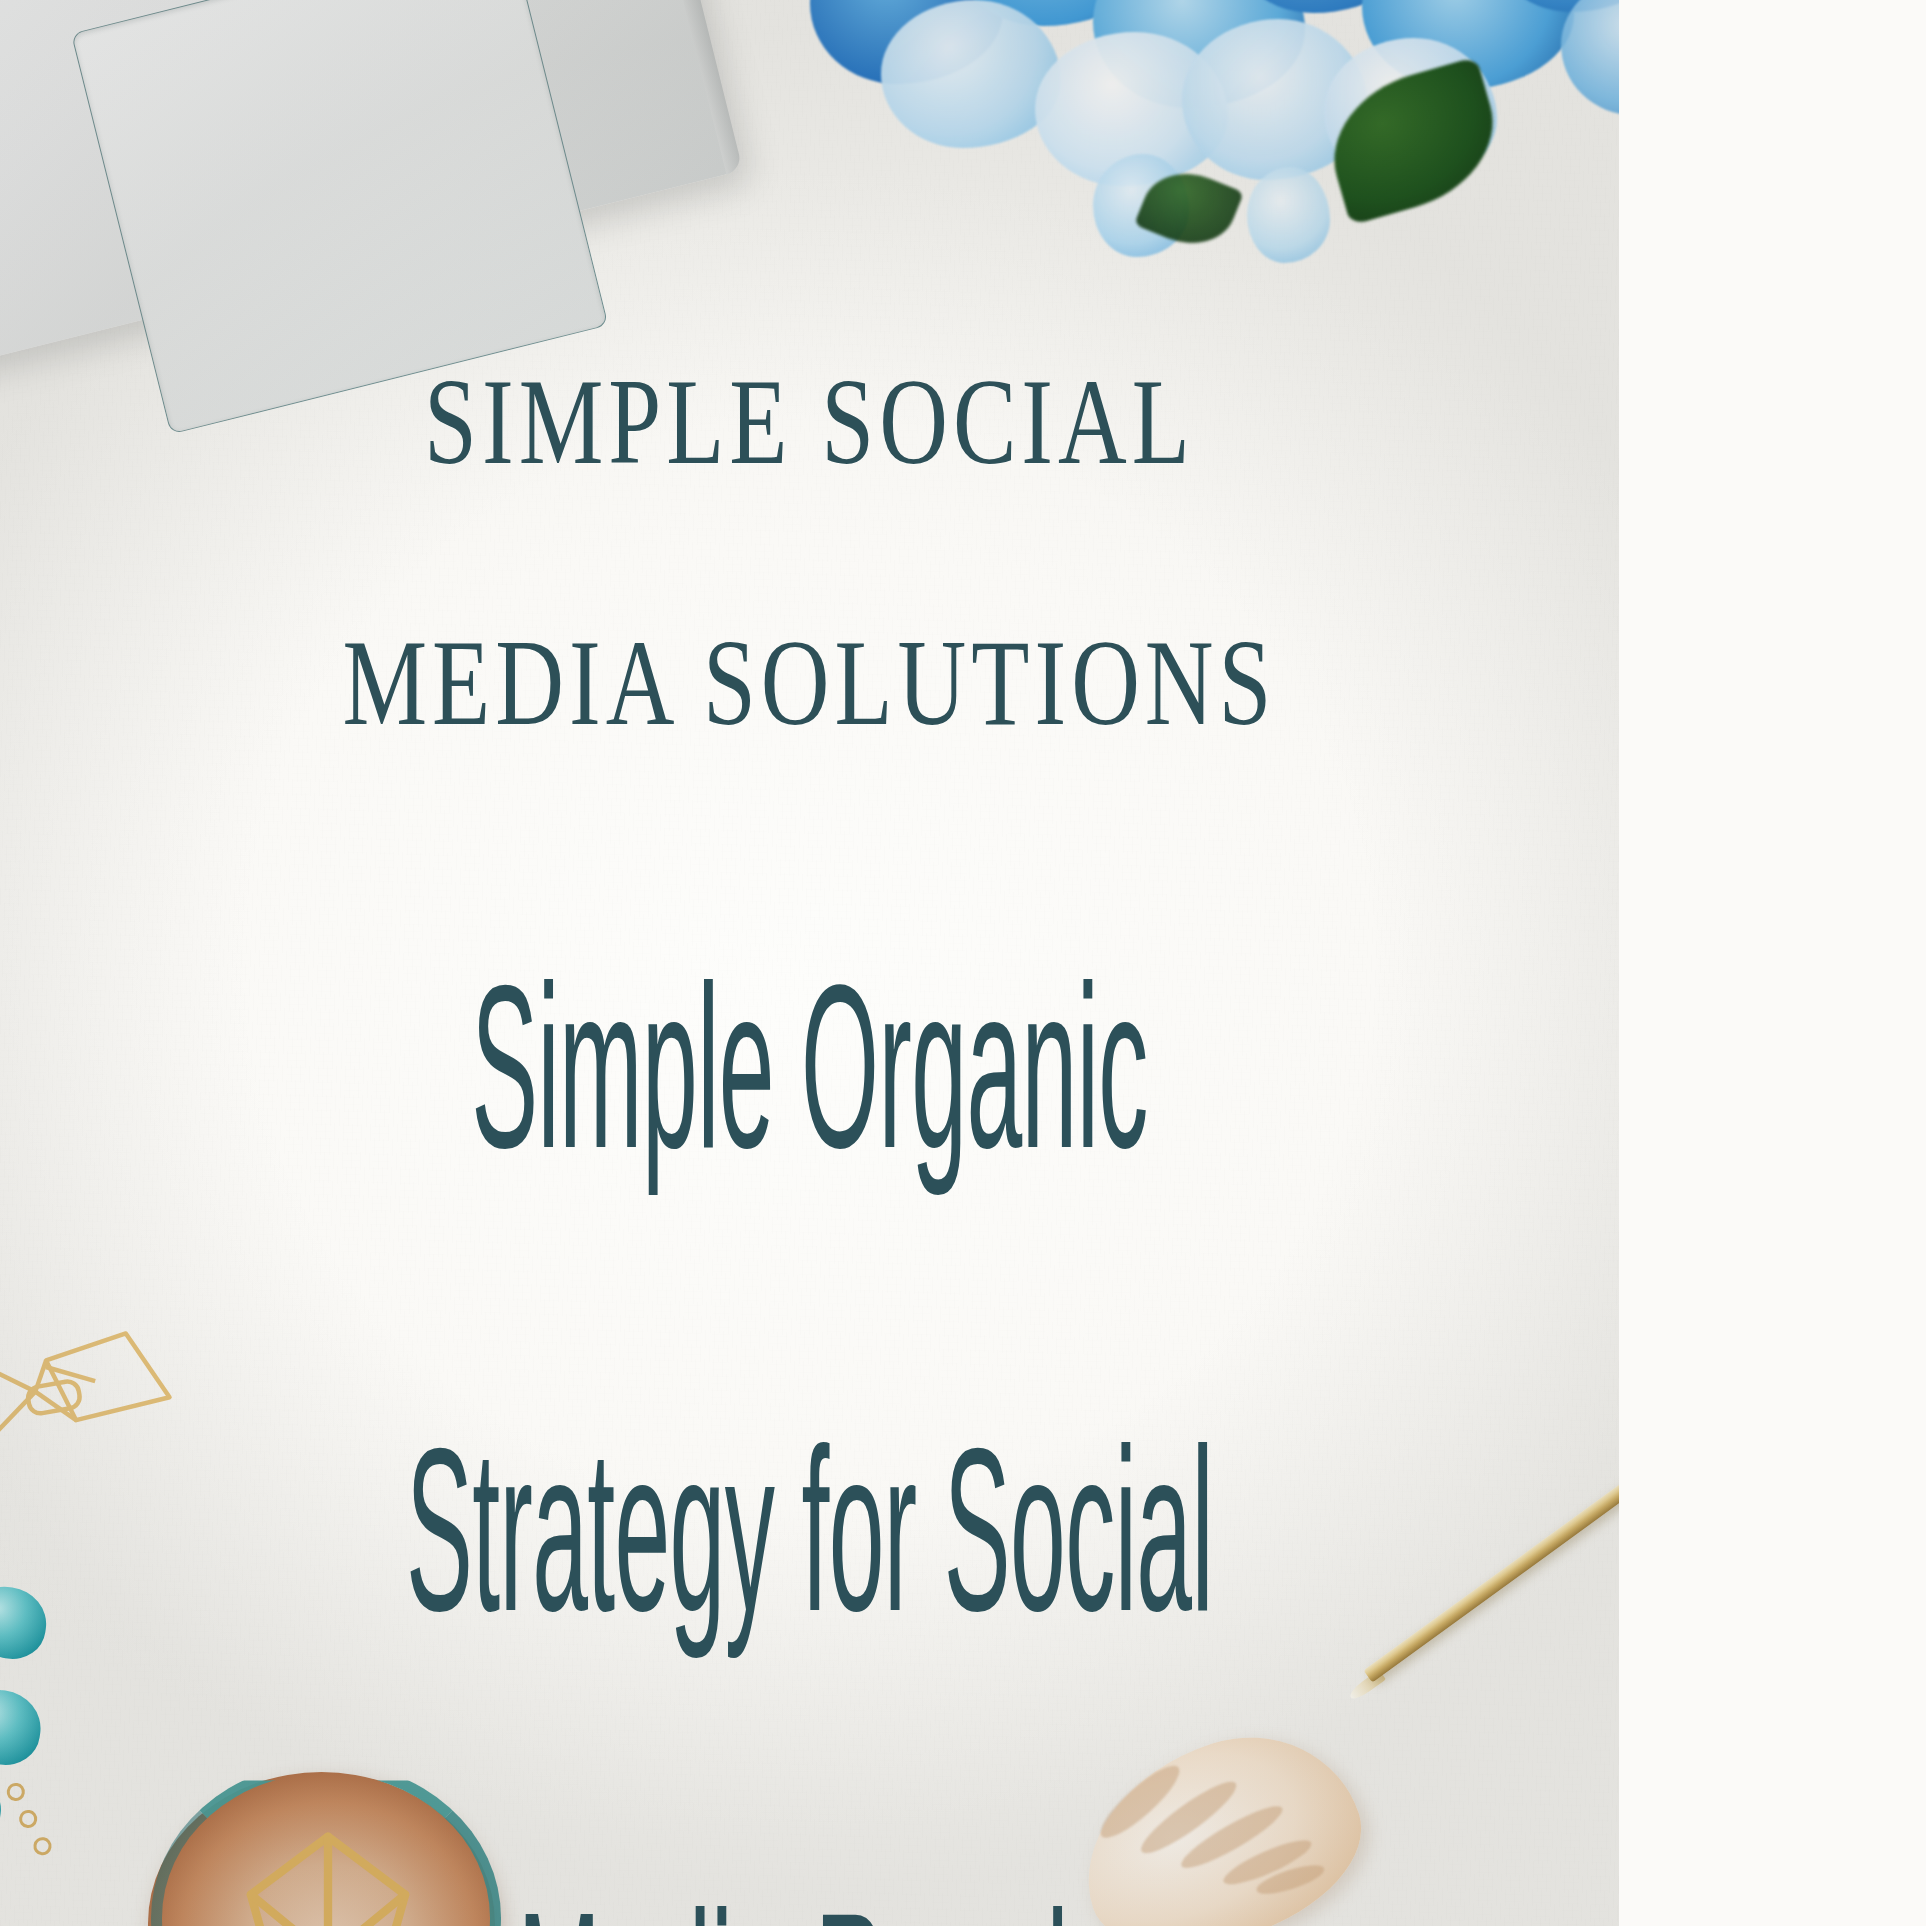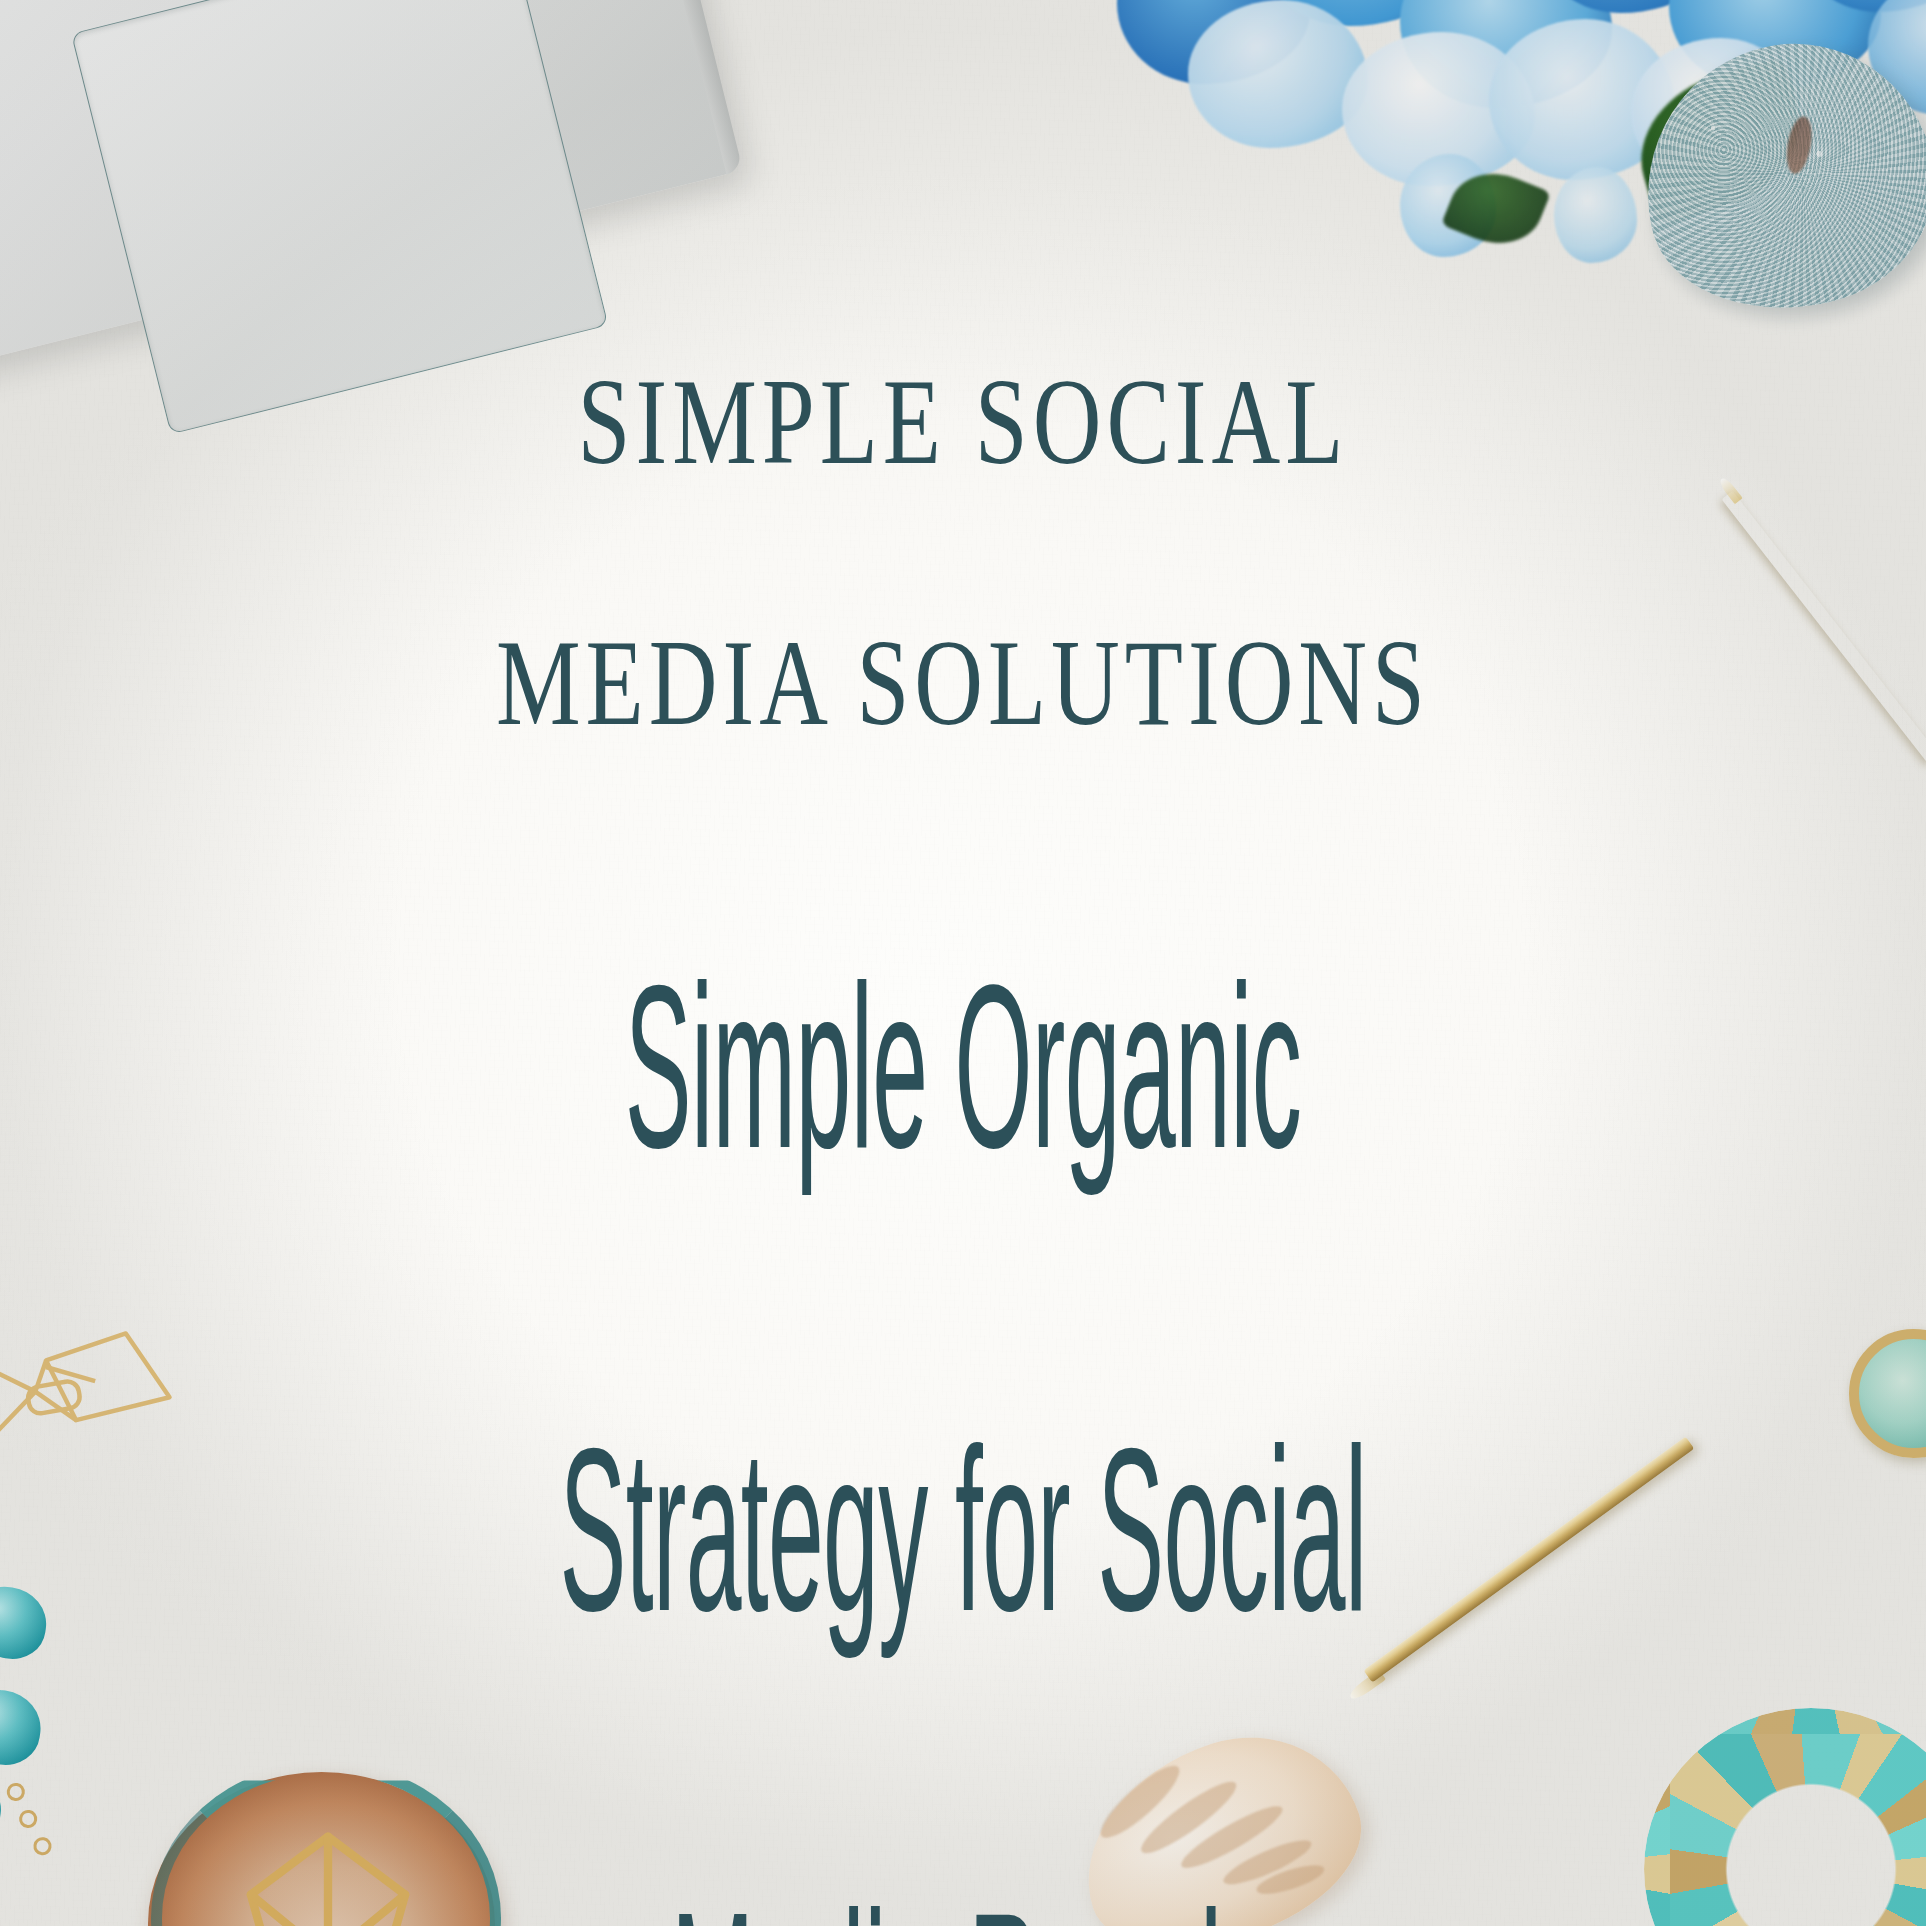--- a/index.html
+++ b/index.html
@@ -1,21 +1,21 @@
 <!DOCTYPE html>
 <html style="font-size:10.3px"><head>
 <meta charset="utf-8">
 <style>
   html,body{margin:0;padding:0;}
   body{
     width:1926px;height:1926px;overflow:hidden;
     font-family:"Liberation Serif",serif;
     background:#fbfaf8;
   }
-  #canvas{position:relative;width:1926px;height:1926px;overflow:hidden;background:#f97316;}
+  #canvas{position:relative;width:1619px;height:1926px;overflow:hidden;background:#f97316;}
 
   
   .bg{position:absolute;inset:0;
       background:
         radial-gradient(ellipse 1091px 835px at 48% 52%, #fdfdfb 0%, #faf9f6 55%, #f3f2ee 100%);
   }
   .bg-grain{position:absolute;inset:0;opacity:.55;
       background-image:
         repeating-linear-gradient(92deg, rgba(0,0,0,.016) 0 0.6px, rgba(255,255,255,0) 0.6px 4.5px),
         repeating-linear-gradient(2deg, rgba(0,0,0,.012) 0 0.6px, rgba(255,255,255,0) 0.6px 7px);

